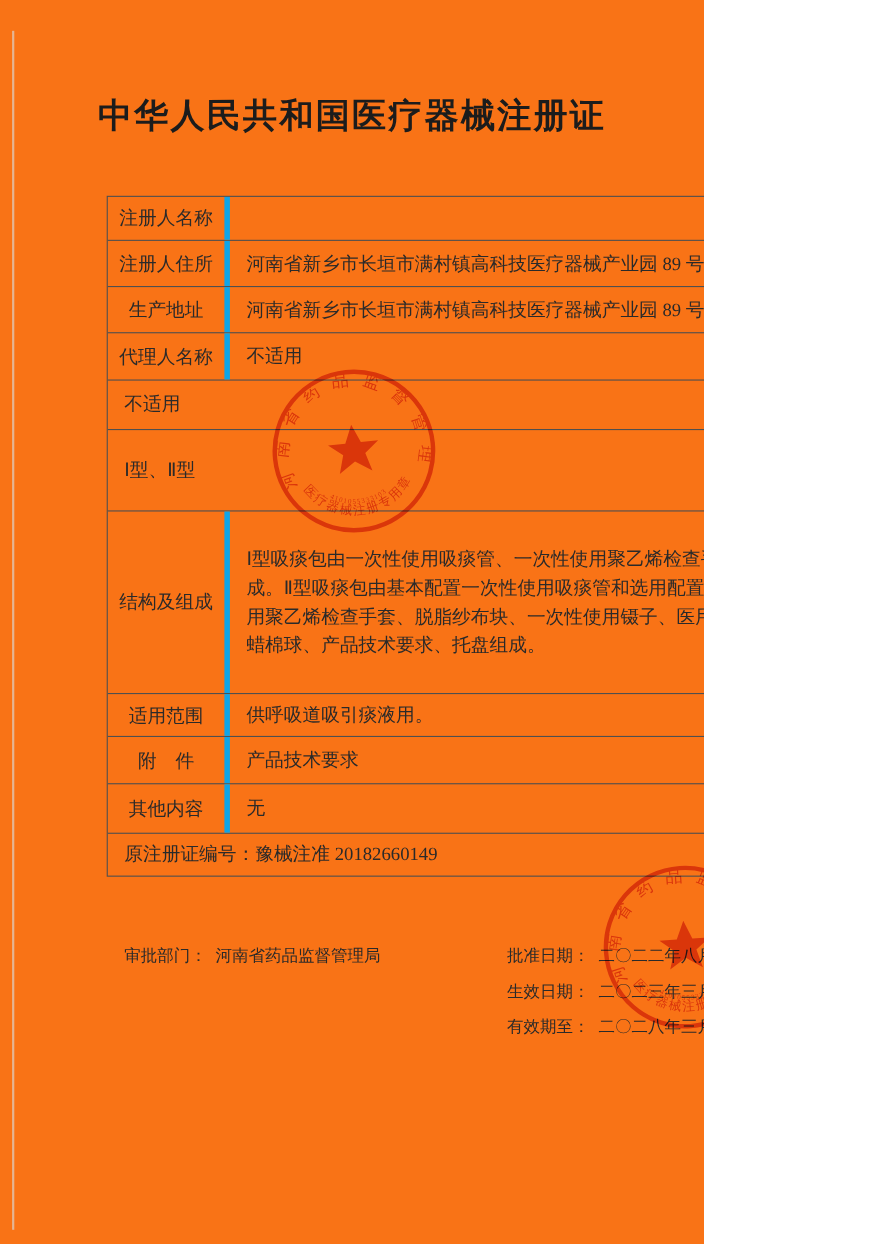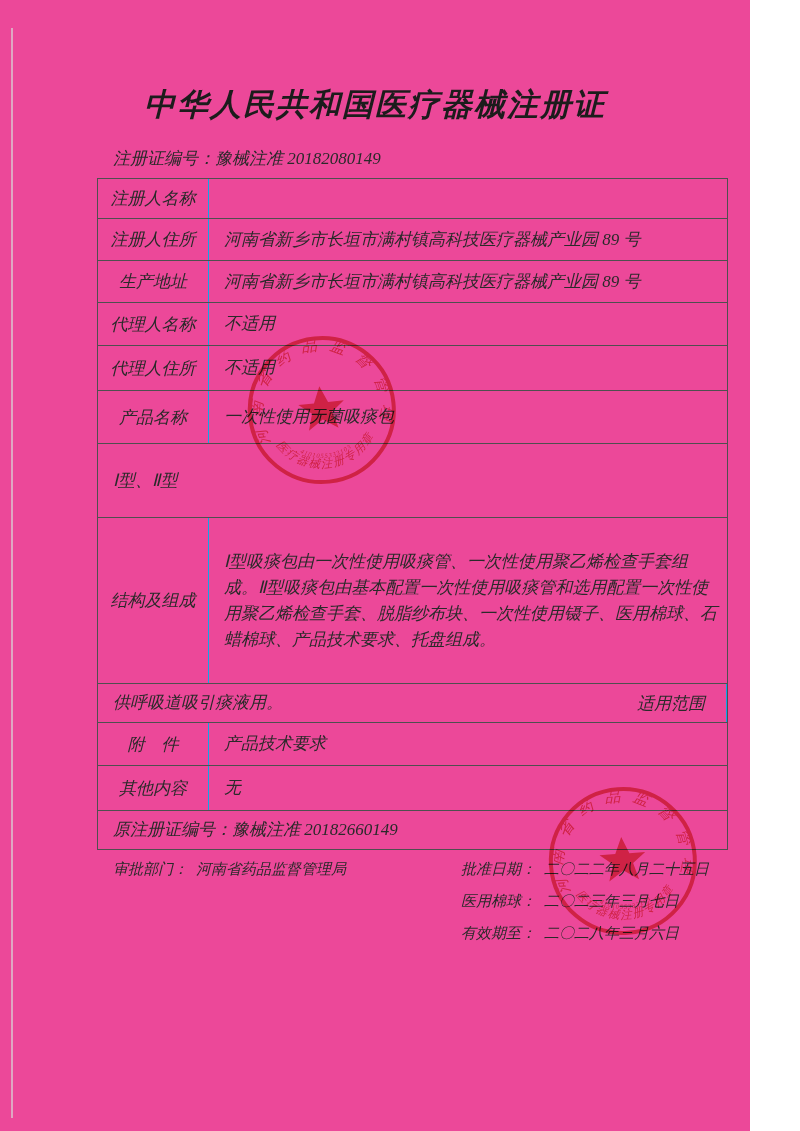--- a/index.html
+++ b/index.html
@@ -1,31 +1,31 @@
 <!DOCTYPE html>
 <html><head>
 <meta charset="utf-8">
 <style>
   html,body { margin:0; padding:0; background:#ffffff; }
   body { font-family: "Liberation Serif", serif; color:#262626; }
-  .page { position:relative; width:750px; height:1131px; background:#ec4899; overflow:hidden;font-style:italic; }
+  .page { position:relative; width:640px; height:1131px; background:#f97316; overflow:hidden; }
 
   .scan-edge { position:absolute; left:11px; top:28px; width:2px; height:1090px; background:#d9d9d9; opacity:.65; }
 
   .title { position:absolute; top:84px; left:0; width:100%; text-align:center;
            font-size:31px; font-weight:bold; letter-spacing:2px; color:#1c1c1c; }
 
   .certline { position:absolute; top:147px; left:113px; font-size:17px; color:#2a2a2a; }
 
   .cert-table { position:absolute; top:178px; left:97px; width:631px;
                 border:1px solid #4f4f4f; box-sizing:border-box; background:transparent; }
   .row { display:flex; border-bottom:1px solid #4f4f4f; box-sizing:border-box; }
   .row:last-child { border-bottom:none; }
   .cell { box-sizing:border-box; }
-  .cell.lbl { width:111px; border-right:1px solid #0ea5e9; display:flex;
+  .cell.lbl { width:111px; border-right:5px solid #0ea5e9; display:flex;
               align-items:center; justify-content:center; font-size:17px;
               text-align:right; color:#2a2a2a; flex-shrink:0; }
   .cell.val { flex:1; display:flex; align-items:center; padding:4px 10px 4px 15px;
               font-size:17px; line-height:26px; color:#2a2a2a; text-align:left; }
   .h40{height:40px}.h42{height:42px}.h43{height:43px}.h45{height:45px}
   .h53{height:53px}.h74{height:74px}.h166{height:166px}.h39{height:39px}.h38{height:38px}
 
   .dept { position:absolute; top:860px; left:113px; font-size:15px; color:#2a2a2a; }
   .dates { position:absolute; top:860px; left:461px; font-size:15px; color:#2a2a2a; }
   .drow { height:19px; margin-bottom:13px; white-space:nowrap; }
@@ -38,58 +38,50 @@
 </style>
 </head>
 <body>
 
 <div class="page">
 
   <div class="scan-edge"></div>
 
   <div class="title">中华人民共和国医疗器械注册证</div>
 
-  <div class="certline">
-    <span>注册证编号：</span><span>豫械注准 20182080149</span>
-  </div>
 
   <div class="cert-table">
     <div class="row h40">
       <div class="cell lbl">注册人名称</div>
     </div>
     <div class="row h42">
       <div class="cell lbl">注册人住所</div>
       <div class="cell val">河南省新乡市长垣市满村镇高科技医疗器械产业园 89 号</div>
     </div>
     <div class="row h42">
       <div class="cell lbl">生产地址</div>
       <div class="cell val">河南省新乡市长垣市满村镇高科技医疗器械产业园 89 号</div>
     </div>
     <div class="row h43">
       <div class="cell lbl">代理人名称</div>
       <div class="cell val">不适用</div>
     </div>
     <div class="row h45">
-      <div class="cell lbl">代理人住所</div>
       <div class="cell val">不适用</div>
-    </div>
-    <div class="row h53">
-      <div class="cell lbl">产品名称</div>
-      <div class="cell val">一次性使用无菌吸痰包</div>
     </div>
     <div class="row h74">
       <div class="cell val">Ⅰ型、Ⅱ型</div>
     </div>
     <div class="row h166">
       <div class="cell lbl">结构及组成</div>
       <div class="cell val">Ⅰ型吸痰包由一次性使用吸痰管、一次性使用聚乙烯检查手套组成。Ⅱ型吸痰包由基本配置一次性使用吸痰管和选用配置一次性使用聚乙烯检查手套、脱脂纱布块、一次性使用镊子、医用棉球、石蜡棉球、产品技术要求、托盘组成。</div>
     </div>
     <div class="row h39">
+      <div class="cell lbl">适用范围</div>
       <div class="cell val">供呼吸道吸引痰液用。</div>
-      <div class="cell lbl">适用范围</div>
     </div>
     <div class="row h43">
       <div class="cell lbl">附　件</div>
       <div class="cell val">产品技术要求</div>
     </div>
     <div class="row h45">
       <div class="cell lbl">其他内容</div>
       <div class="cell val">无</div>
     </div>
     <div class="row h38">
@@ -99,21 +91,21 @@
 
   <div class="dept">
     <span class="dlabel">审批部门：</span><span>河南省药品监督管理局</span>
   </div>
 
   <div class="dates">
     <div class="drow">
       <span class="dlabel">批准日期：</span><span>二〇二二年八月二十五日</span>
     </div>
     <div class="drow">
-      <span class="dlabel">医用棉球：</span><span>二〇二三年三月七日</span>
+      <span class="dlabel">生效日期：</span><span>二〇二三年三月七日</span>
     </div>
     <div class="drow">
       <span class="dlabel">有效期至：</span><span>二〇二八年三月六日</span>
     </div>
   </div>
 
   <div class="seal seal1">
     <svg width="160" height="160" viewBox="-80 -80 160 160">
       <defs>
         <path id="s1top" d="M -52 30 A 60 60 0 1 1 52 30" fill="none"></path>

